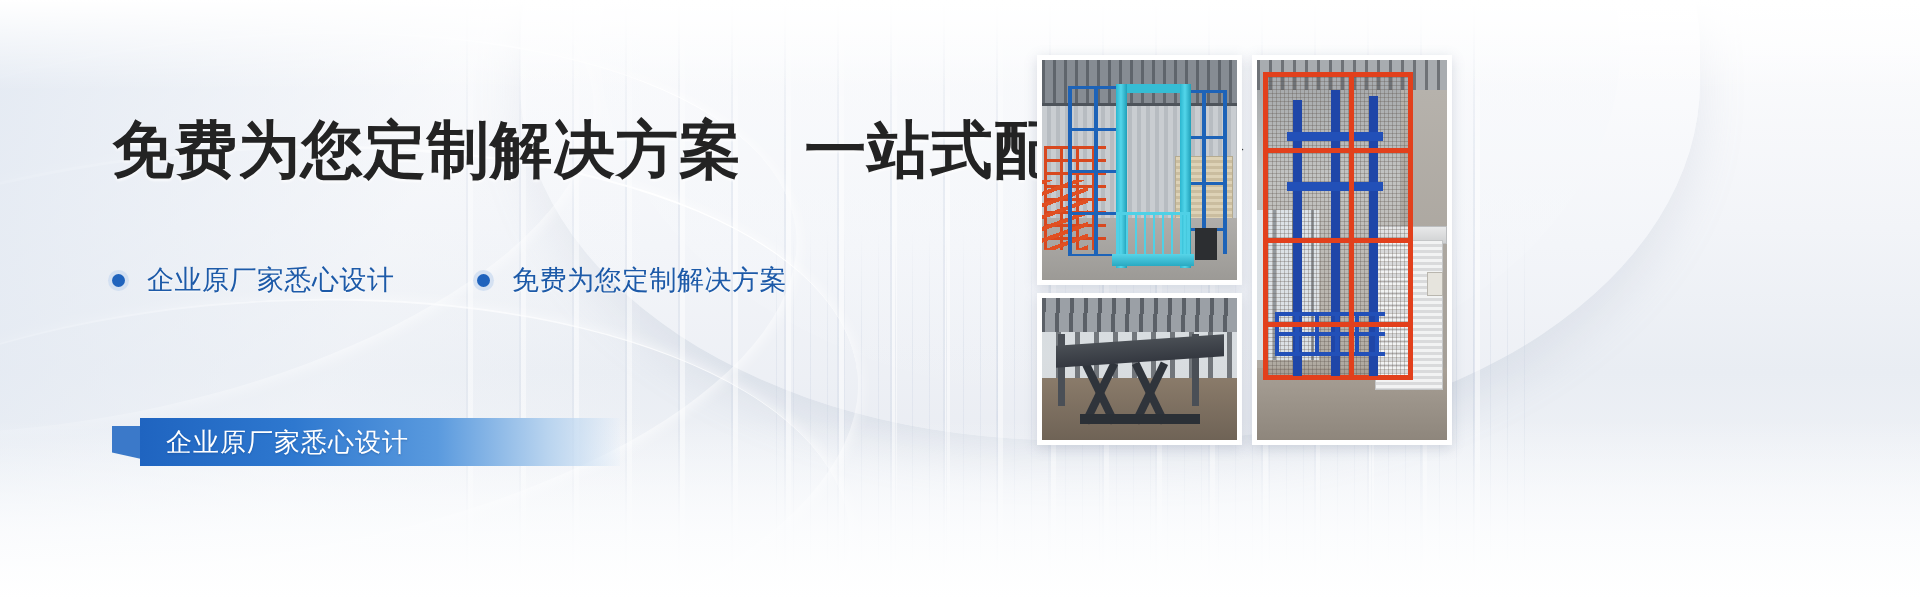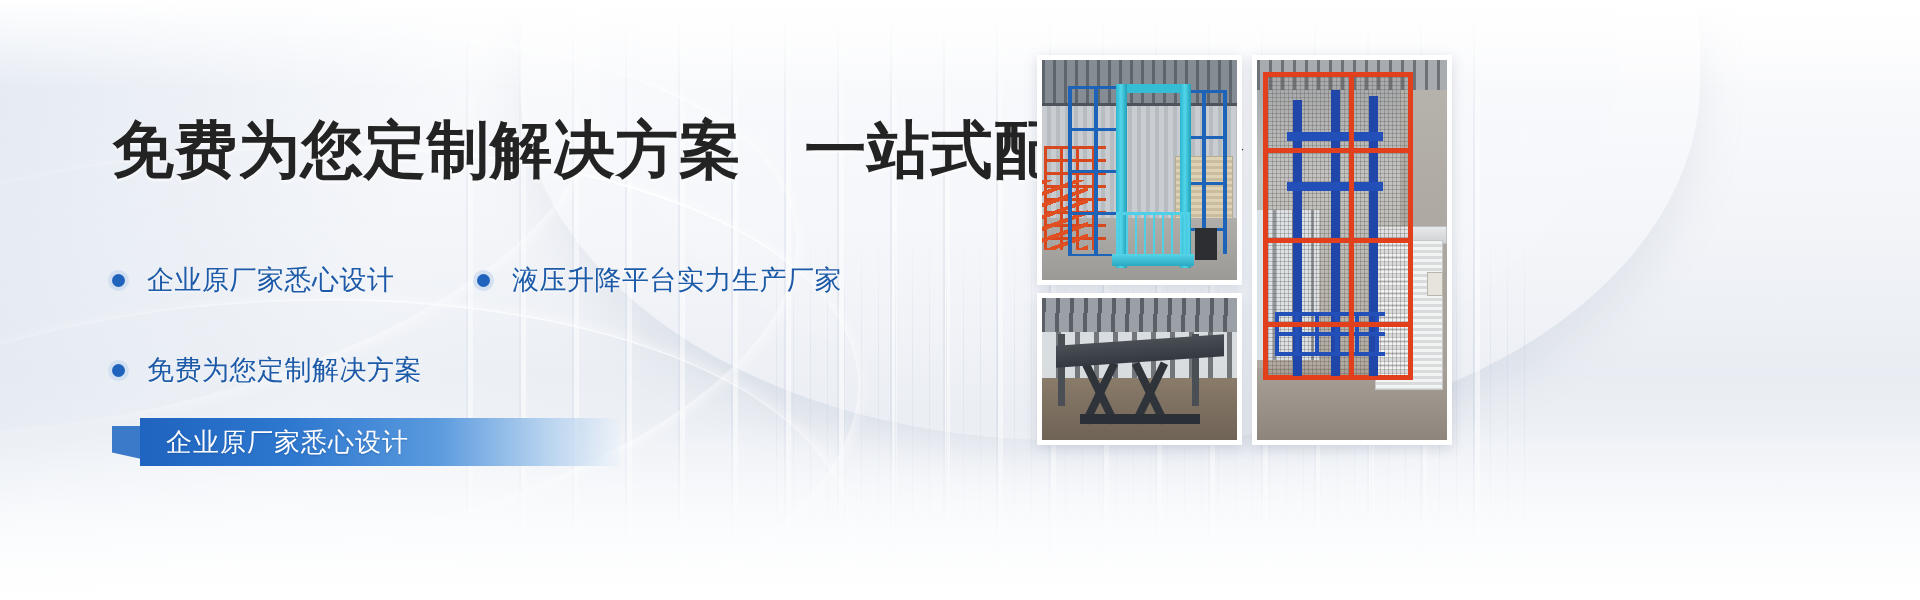--- a/index.html
+++ b/index.html
@@ -349,24 +349,20 @@
     <div class="headline">
       <span>免费为您定制解决方案</span>
       <span class="gap"></span>
       <span>一站式配套服务</span>
     </div>
 
     <div class="bullets">
       <div class="bullet">
         <span class="dot"></span>
         <span class="bullet-label">企业原厂家悉心设计</span>
-      </div>
-      <div class="bullet">
-        <span class="dot"></span>
-        <span class="bullet-label">液压升降平台实力生产厂家</span>
       </div>
       <div class="bullet">
         <span class="dot"></span>
         <span class="bullet-label">免费为您定制解决方案</span>
       </div>
     </div>
 
     <div class="ribbon-wrap">
       <div class="ribbon-tab"></div>
       <div class="ribbon">

